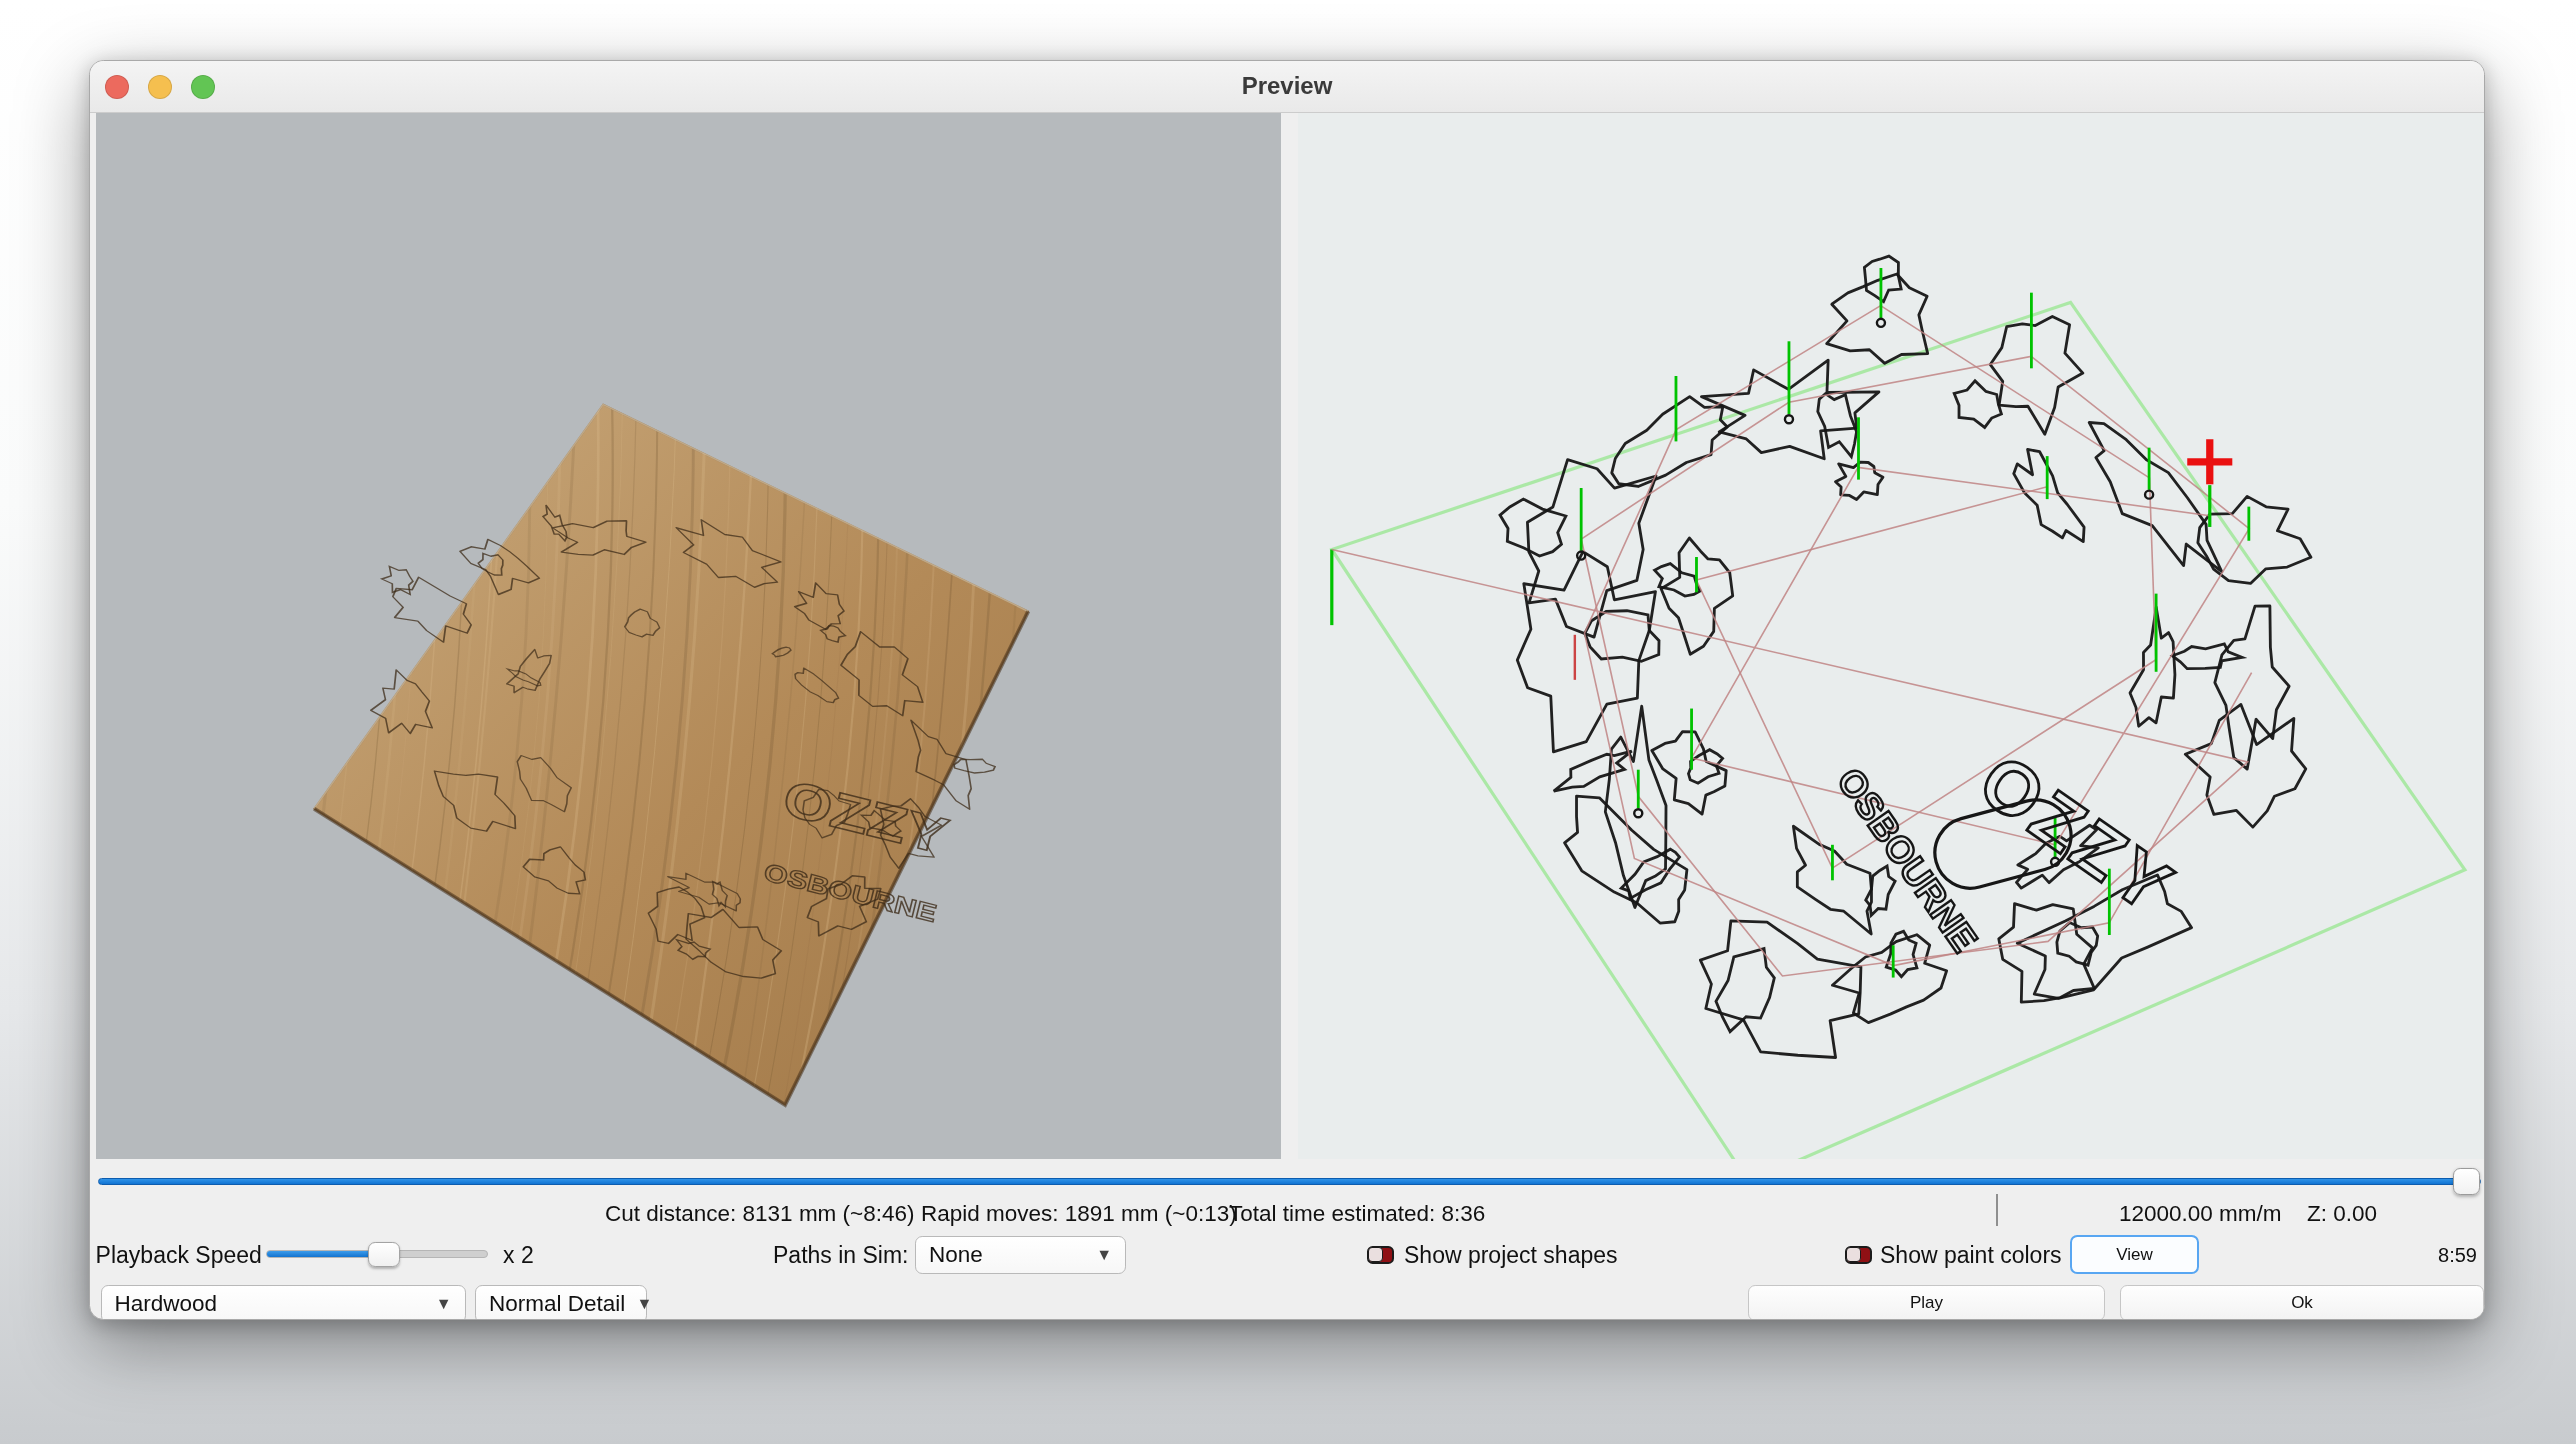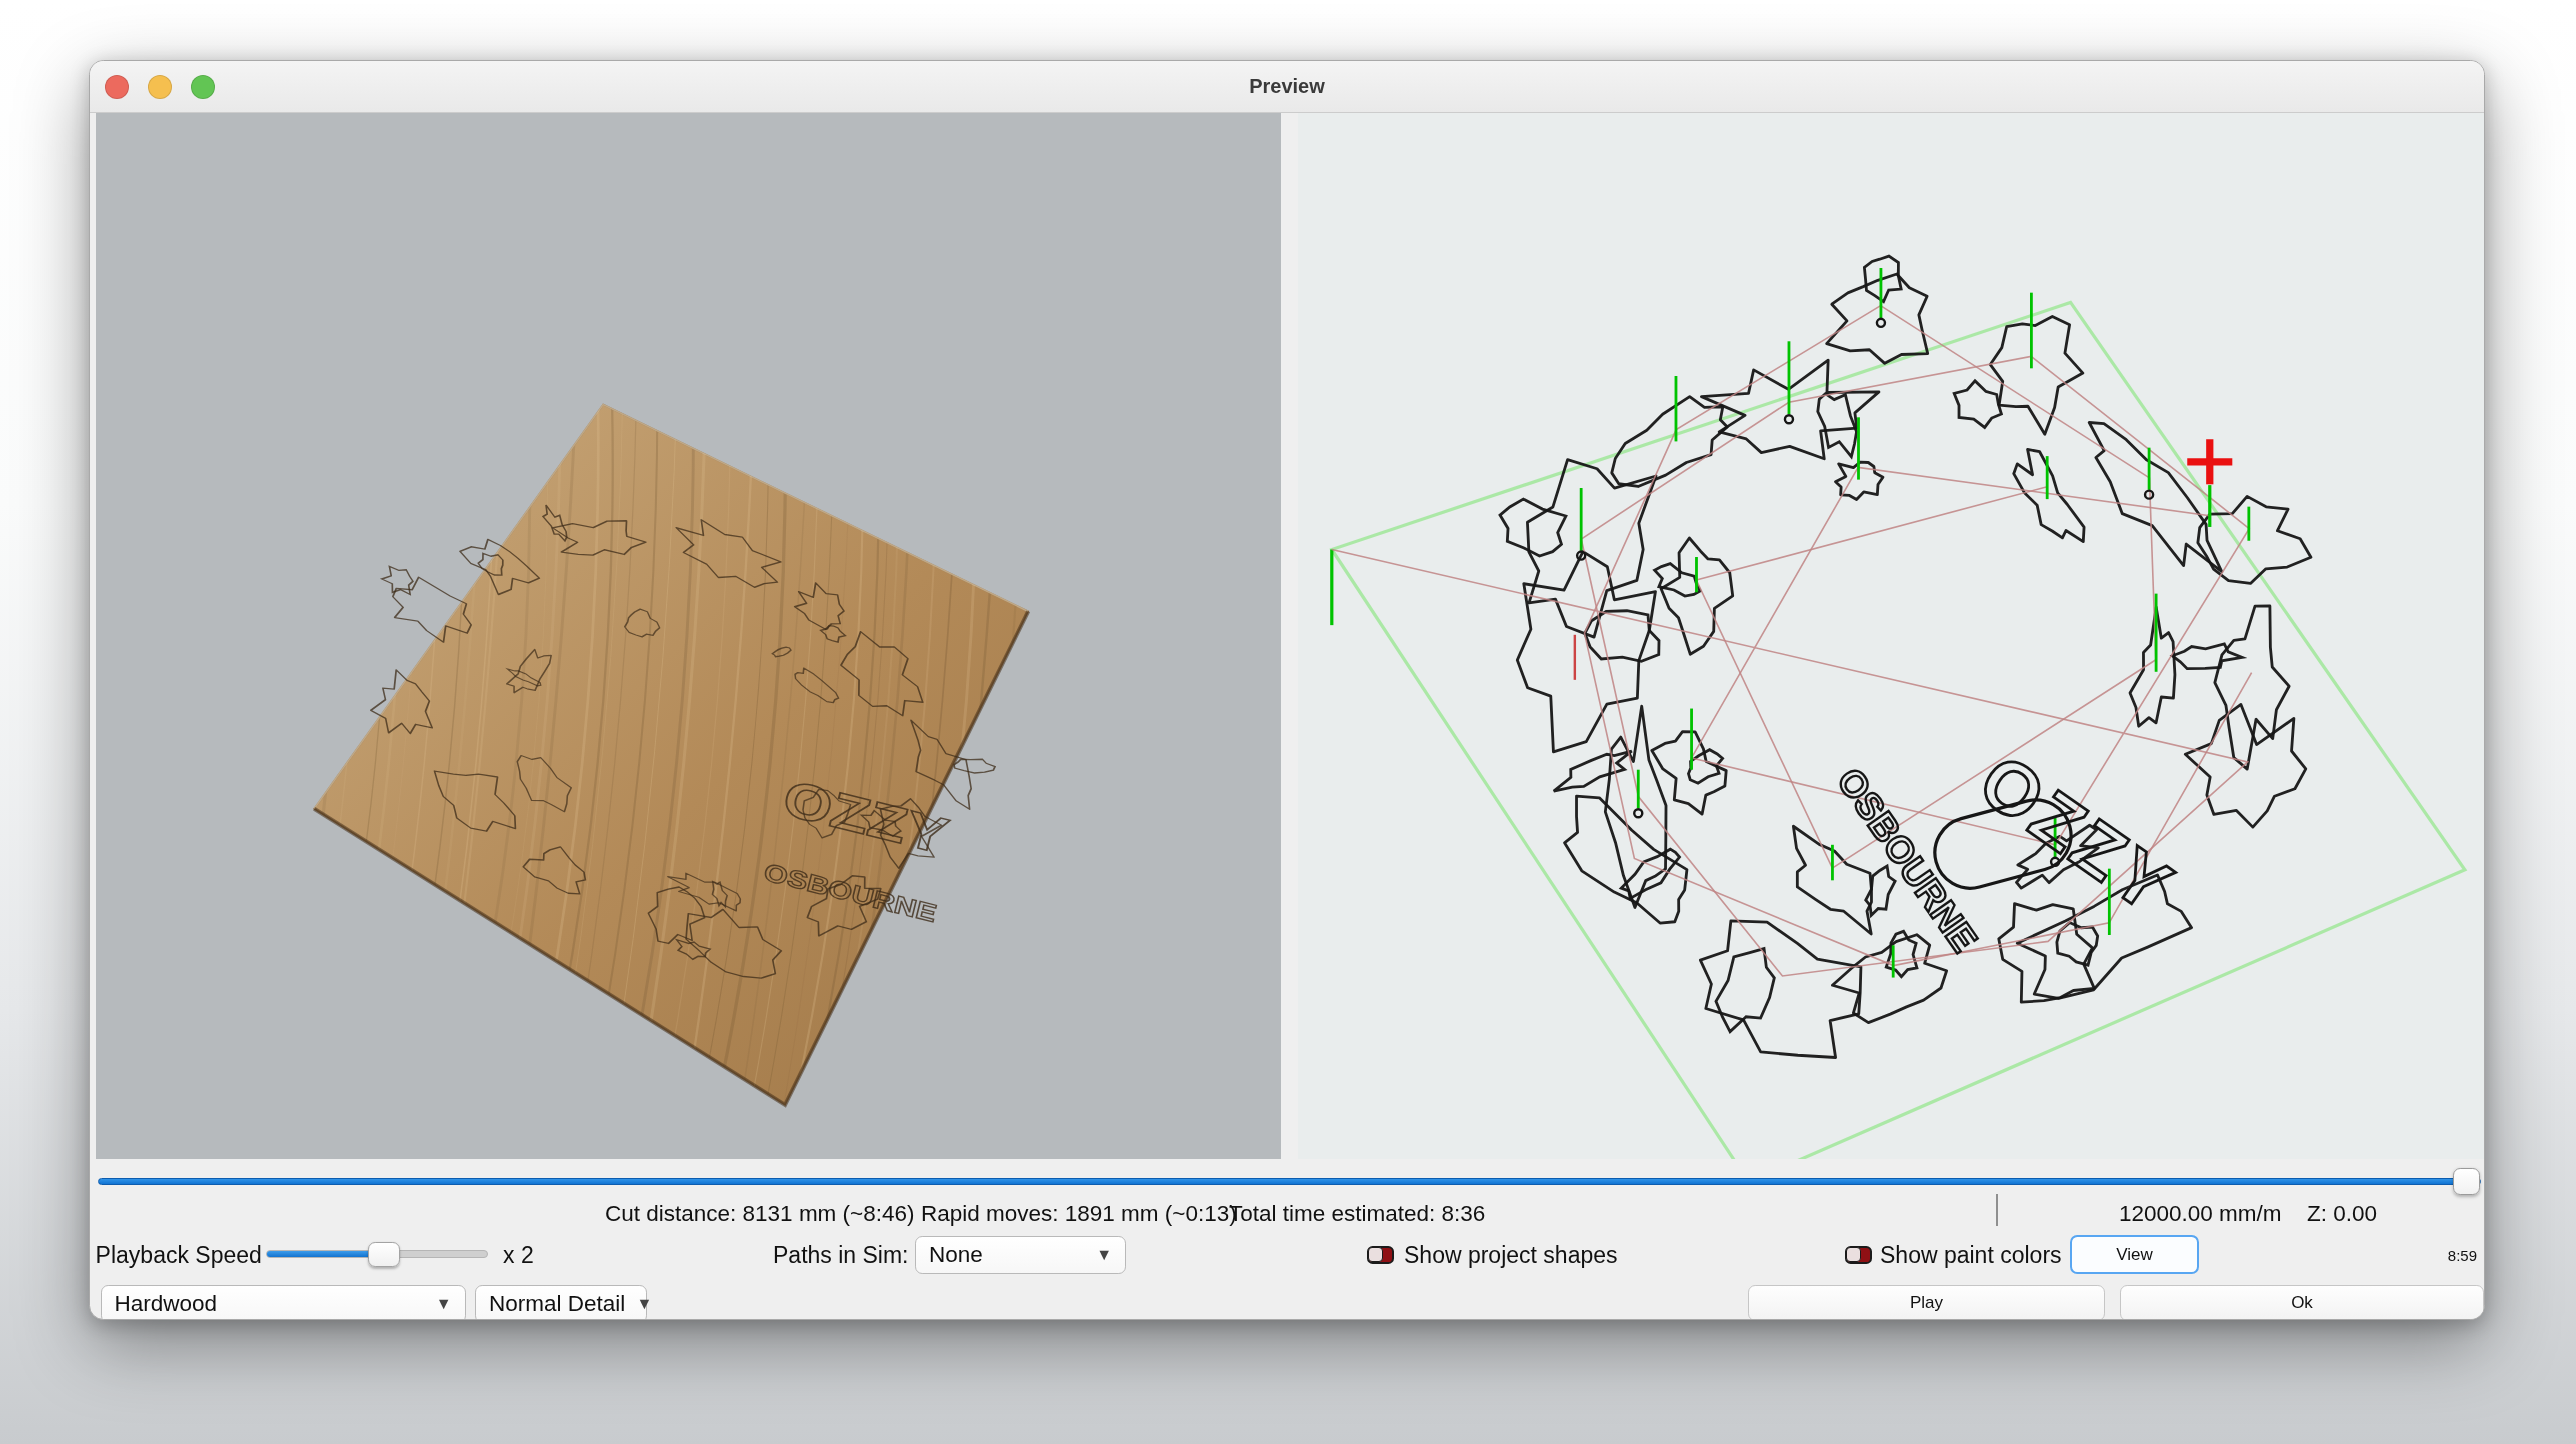--- a/index.html
+++ b/index.html
@@ -17,21 +17,21 @@
   }
   .titlebar {
     position:absolute; left:0; top:0; right:0; height:52px;
     background:linear-gradient(180deg,#f4f4f4,#e9e9e9);
     border-bottom:1.6px solid #cccccc;
   }
   .lights { position:absolute; left:14.5px; top:13.7px; display:flex; gap:19.3px; }
   .light { width:24px; height:24px; border-radius:50%; border:0.8px solid rgba(0,0,0,.12); }
   .title {
     position:absolute; left:0; right:0; top:0; height:50px; line-height:50px;
-    text-align:center; font-size:20px; font-weight:bold; color:#3a3a3a;border-radius:24px;
+    text-align:center; font-size:24px; font-weight:bold; color:#3a3a3a;border-radius:24px;
   }
   .viewport { position:absolute; top:52px; height:1046px; }
   .viewport.left  { left:6.4px;    width:1185px; background:#b6babd; }
   .viewport.right { left:1208px; width:1187px; background:#e9eded; }
   .viewport svg { display:block; width:100%; height:100%; }
 
   .progress-track {
     position:absolute; left:8px; top:1117px; width:2383px; height:7.2px;
     border-radius:4px; background:linear-gradient(180deg,#2f93e8,#1173d2);
     border:0.8px solid #0d5cae;
@@ -87,21 +87,21 @@
   .btn {
     position:absolute; background:linear-gradient(180deg,#fefefe,#f3f3f3);
     border:1.6px solid #c6c6c6; border-radius:7.2px; font-size:17px;
     display:flex; align-items:center; justify-content:center; color:#111;
   }
   .btn-view { left:1980px; top:1174px; width:129px; height:39px;
     border:2.4px solid #58a6f2; background:#fbfdff; }
   .btn-play { left:1658px; top:1224px; width:357px; height:36px; }
   .btn-ok   { left:2030px; top:1224px; width:364px; height:36px; }
   .time-readout { position:absolute; left:2290px; top:1180px; width:97px; height:29px;
-    line-height:29px; font-size:15px; text-align:right; }
+    line-height:29px; font-size:20px; text-align:right; }
 </style>
 </head>
 <body>
 
 <div class="window">
 
   <div class="titlebar">
     <div class="lights">
       <div class="light" style="background:#ec6a5e"></div>
       <div class="light" style="background:#f5bf4f"></div>

